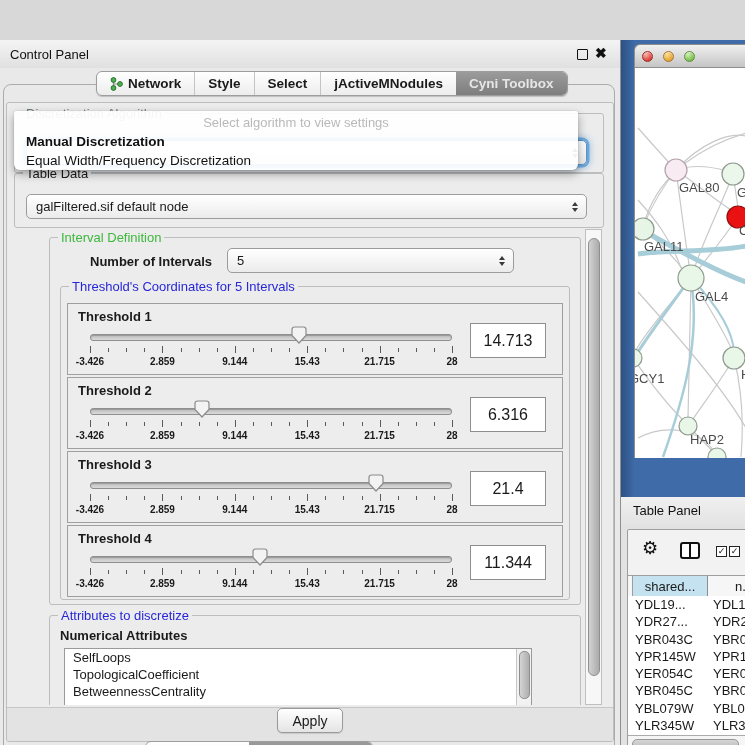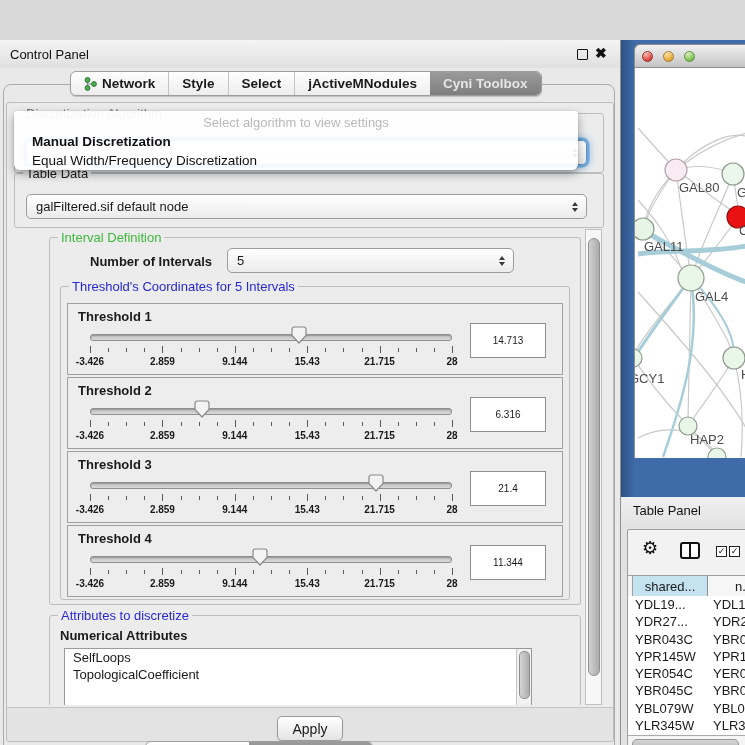--- a/index.html
+++ b/index.html
@@ -13,74 +13,74 @@
   .float-ico{position:absolute;left:577px;top:9px;width:9px;height:9px;border:1.5px solid #111;border-radius:1px;}
   .close-ico{position:absolute;left:595px;top:5px;font-size:14px;font-weight:bold;color:#111;}
   .outer-frame{position:absolute;left:3px;top:44px;width:610px;height:688px;border:1.5px solid #ababab;border-radius:8px;}
   
   .segctl{position:absolute;display:flex;height:23px;border:1px solid #9d9d9d;border-radius:6px;overflow:hidden;
           background:linear-gradient(#ffffff,#ededed);box-shadow:0 1px 1px rgba(0,0,0,.18);z-index:3;}
   .seg{display:flex;align-items:center;gap:5px;padding:0 13px;font-size:13.5px;font-weight:bold;color:#1a1a1a;white-space:nowrap;cursor:default;}
   .seg + .seg{border-left:1px solid #c4c4c4;}
   .seg.sel{background:linear-gradient(#9b9b9b,#7e7e7e);color:#e6e6e6;border-left:none;}
   .seg.sel + .seg{border-left:none;}
-  #top-tabs{left:70px;top:31px;justify-content:center;}
+  #top-tabs{left:96px;top:31px;justify-content:center;}
   #bottom-tabs{left:145px;top:701px;}
   
   .content{position:absolute;left:6px;top:62px;width:606px;height:638px;background:#ececec;
            border:1px solid #bdbdbd;border-radius:3px;}
   .group{position:absolute;border:1px solid #bdbdbd;border-radius:3px;}
   .gtitle{position:absolute;top:-8px;left:8px;padding:0 3px;background:#ececec;font-size:13px;white-space:nowrap;}
   .gtitle.green{color:var(--title-green);}
   .gtitle.blue{color:var(--title-blue);}
   .combo{position:absolute;height:25px;background:linear-gradient(#ffffff,#ebebeb);border:1px solid #9c9c9c;
          border-radius:5px;display:flex;align-items:center;padding-left:9px;font-size:13px;box-sizing:border-box;}
   .combo .arrows{position:absolute;right:8px;top:50%;transform:translateY(-50%);display:flex;flex-direction:column;gap:2px;}
   .arr-up{width:0;height:0;border-left:3.5px solid transparent;border-right:3.5px solid transparent;border-bottom:4.5px solid #3a3a3a;}
   .arr-dn{width:0;height:0;border-left:3.5px solid transparent;border-right:3.5px solid transparent;border-top:4.5px solid #3a3a3a;}
   .focusring{box-shadow:0 0 0 2.5px rgba(95,160,216,.85),0 0 7px 3px rgba(95,160,216,.55);border-color:#5c93c8;}
   
   .popup{position:absolute;left:7px;top:8px;width:564px;height:59px;z-index:6;
          background:rgba(255,255,255,.93);border-radius:2px 2px 6px 6px;
          box-shadow:0 4px 10px rgba(0,0,0,.35),0 0 1px rgba(0,0,0,.35);}
   .pop-placeholder{height:21px;line-height:23px;text-align:center;color:#b9b9b9;font-size:13px;}
-  .pop-item{height:19px;line-height:19px;padding-left:18px;font-size:13.5px;color:#111;}
+  .pop-item{height:19px;line-height:19px;padding-left:12px;font-size:13.5px;color:#111;}
   .pop-item.b{font-weight:bold;}
   
   .scrollarea{position:absolute;left:6px;top:126px;width:574px;height:476px;overflow:hidden;}
   .nint-label{position:absolute;left:40px;top:16px;font-size:13px;font-weight:bold;}
   
   .th-stack{position:absolute;left:6px;top:16px;right:6px;}
   .th-box{position:relative;height:70px;background:#ededed;border:1px solid #9f9f9f;margin-bottom:2px;padding-left:44px;}
   .th-label{position:absolute;left:10px;top:5px;font-size:13px;font-weight:bold;}
   .th-slider{position:absolute;left:22px;top:22px;width:362px;height:46px;}
   .track{position:absolute;left:0;right:0;top:8px;height:5px;border-radius:3px;
          background:linear-gradient(#bcbcbc,#dadada);border:1px solid #8f8f8f;box-shadow:inset 0 1px 1px rgba(0,0,0,.2);}
   .thumb{position:absolute;top:0;width:16px;height:18px;transform:translateX(-50%);}
   .ticks{position:absolute;left:0;right:0;top:20px;height:8px;}
   .tick{position:absolute;top:2px;width:1px;height:4px;background:#5a5a5a;}
   .tick.major{top:0;height:7px;}
   .scale{position:absolute;left:0;right:0;top:30px;height:12px;font-size:10px;font-weight:bold;color:#1a1a1a;}
   .scale span{position:absolute;transform:translateX(-50%);white-space:nowrap;}
   .th-value{position:absolute;right:16px;top:19px;width:74px;height:33px;background:#fff;border:1px solid #8f8f8f;
-            display:flex;align-items:center;justify-content:center;font-size:10px;}
+            display:flex;align-items:center;justify-content:center;font-size:16px;}
   
   .attr-heading{position:absolute;left:10px;top:12px;font-size:13px;font-weight:bold;}
   .listbox{position:absolute;left:14px;top:32px;width:466px;height:76px;background:#fff;border:1px solid #9a9a9a;overflow:hidden;}
   .list-item{height:17px;line-height:17px;padding-left:8px;font-size:13px;}
   .list-vsb{position:absolute;right:0;top:0;bottom:0;width:14px;background:#f2f2f2;border-left:1px solid #c6c6c6;}
   .list-vsb .vthumb{position:absolute;left:1.5px;right:1.5px;top:2px;height:46px;border-radius:5px;
         background:linear-gradient(90deg,#d4d4d4,#aeaeae);border:1px solid #8f8f8f;}
   
   .vsb{position:absolute;left:578px;top:126px;width:17px;height:476px;background:#f7f7f7;border:1px solid #c0c0c0;box-sizing:border-box;}
   .vsb .vthumb{position:absolute;left:1.5px;right:1.5px;top:8px;height:436px;border-radius:7px;
         background:linear-gradient(90deg,#d2d2d2,#ababab);border:1px solid #8f8f8f;}
   
   .apply-strip{position:absolute;left:0;top:604px;width:100%;height:33px;background:#e3e3e3;
-        border-top:1px solid #c6c6c6;border-radius:0 0 3px 3px;display:flex;align-items:flex-end;justify-content:center;}
+        border-top:1px solid #c6c6c6;border-radius:0 0 3px 3px;display:flex;align-items:flex-start;justify-content:center;}
   .btn{height:23px;padding:0 14px;border:1px solid #9a9a9a;border-radius:5px;font-size:14px;
        background:linear-gradient(#ffffff,#e4e4e4);display:flex;align-items:center;box-shadow:0 1px 1px rgba(0,0,0,.12);}
   
   .desktop{position:absolute;left:621px;top:0;width:124px;height:457px;
            background:linear-gradient(90deg,#2d5184 0,#3f6ca9 14px,#3f6ca9 100%);}
   .macwin{position:absolute;left:634px;top:4px;width:112px;height:414px;}
   .mactitle{position:absolute;left:0;top:0;right:0;height:24px;border-radius:6px 0 0 0;
             background:linear-gradient(#f0f0f0,#c5c5c5);border:1px solid #8e8e8e;border-right:none;
             display:flex;align-items:center;gap:10px;padding-left:7px;box-sizing:border-box;}
   .light{width:11px;height:11px;border-radius:50%;box-shadow:inset 0 1px 1px rgba(255,255,255,.6);}
@@ -368,20 +368,21 @@
 </div>
           </div>
         </div>
 
         <div class="group" style="left:36px;top:386px;width:530px;height:110px;">
           <span class="gtitle blue">Attributes to discretize</span>
           <span class="attr-heading">Numerical Attributes</span>
           <div class="listbox" id="attr-list">
             <div class="list-item">SelfLoops</div>
               <div class="list-item">TopologicalCoefficient</div>
+              <div class="list-item">BetweennessCentrality</div>
               <div class="list-vsb">
                 <div class="vthumb"></div>
               </div>
           </div>
         </div>
       </div>
 
       <div class="vsb">
         <div class="vthumb"></div>
       </div>

